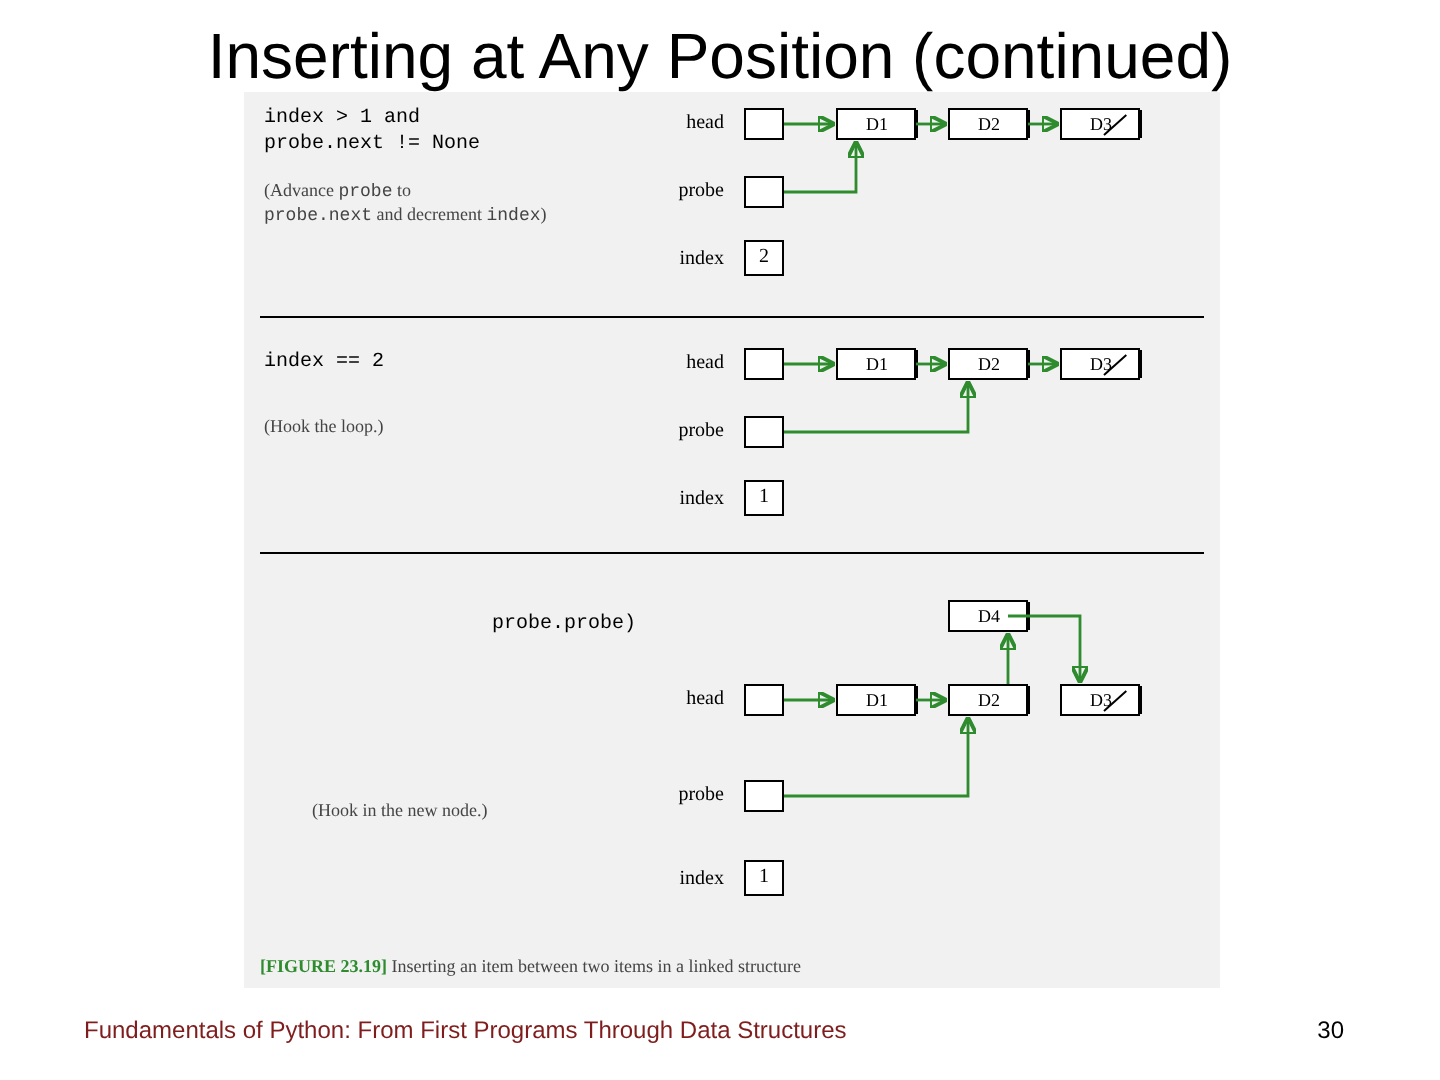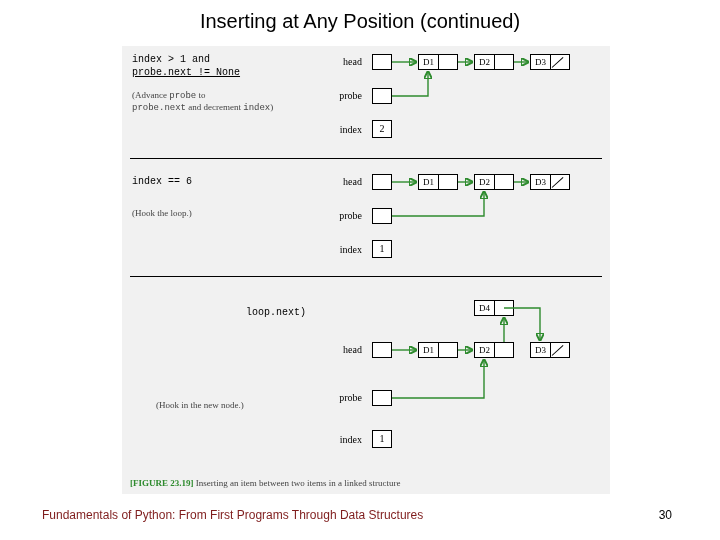--- a/index.html
+++ b/index.html
@@ -10,21 +10,21 @@
     font-family: Arial, Helvetica, sans-serif;
     position: relative;
     overflow: hidden;
   }
   .title {
     position: absolute;
     top: 10px;
     left: 0;
     right: 0;
     text-align: center;
-    font-size: 20px;
+    font-size: 32px;
     font-weight: 400;
     color: #000;
   }
   .figure {
     position: absolute;
     top: 46px;
     left: 122px;
     width: 488px;
     height: 448px;
     background: #f1f1f1;
@@ -89,21 +89,21 @@
   .node {
     position: absolute;
     width: 40px;
     height: 16px;
     border: 1px solid #000;
     background: #fff;
   }
   .node .cell-left {
     position: absolute;
     left: 0; top: 0;
-    width: 20px; height: 14px;
+    width: 40px; height: 14px;
     border-right: 1px solid #000;
     font-family: Georgia, serif;
     font-size: 9px;
     text-align: center;
     line-height: 14px;
   }
   .node .cell-right {
     position: absolute;
     right: 0; top: 0;
     width: 19px; height: 14px;
@@ -155,21 +155,21 @@
 </style>
 </head>
 <body>
 
 <div class="title">Inserting at Any Position (continued)</div>
 
 <div class="figure">
 
   <div class="stage" style="top:0; height:120px;">
     <div class="code" style="top:8px; left:10px;">index &gt; 1 and</div>
-    <div class="code" style="top:21px; left:10px;text-decoration:underline;">probe.next != None</div>
+    <div class="code" style="top:21px; left:10px;">probe.next != None</div>
     <div class="note" style="top:44px; left:10px;">
       <span>(Advance </span><span class="mono-note">probe</span><span> to</span>
     </div>
     <div class="note" style="top:56px; left:10px;">
       <span class="mono-note">probe.next</span><span> and decrement </span><span class="mono-note">index</span><span>)</span>
     </div>
 
     <div class="rowlabel" style="top:10px; left:190px;">head</div>
     <div class="ptrbox" style="top:8px; left:250px;"></div>
     <div class="node" style="top:8px; left:296px;">
@@ -200,21 +200,21 @@
       <line x1="270" y1="16" x2="294" y2="16" marker-end="url(#ah1)"></line>
       <line x1="336" y1="16" x2="350" y2="16" marker-end="url(#ah1)"></line>
       <line x1="392" y1="16" x2="406" y2="16" marker-end="url(#ah1)"></line>
       <path d="M270 50 L306 50 L306 26" marker-end="url(#ah1)"></path>
     </svg>
   </div>
 
   <div class="hr" style="top:112px;"></div>
 
   <div class="stage" style="top:122px; height:114px;">
-    <div class="code" style="top:8px; left:10px;">index == 6</div>
+    <div class="code" style="top:8px; left:10px;">index == 2</div>
     <div class="note" style="top:40px; left:10px;">(Hook the loop.)</div>
 
     <div class="rowlabel" style="top:8px; left:190px;">head</div>
     <div class="ptrbox" style="top:6px; left:250px;"></div>
     <div class="node" style="top:6px; left:296px;">
         <div class="cell-left">D1</div>
         <div class="cell-right"></div>
       </div>
     <div class="node" style="top:6px; left:352px;">
         <div class="cell-left">D2</div>
@@ -240,21 +240,21 @@
       <line x1="270" y1="14" x2="294" y2="14" marker-end="url(#ah2)"></line>
       <line x1="336" y1="14" x2="350" y2="14" marker-end="url(#ah2)"></line>
       <line x1="392" y1="14" x2="406" y2="14" marker-end="url(#ah2)"></line>
       <path d="M270 48 L362 48 L362 24" marker-end="url(#ah2)"></path>
     </svg>
   </div>
 
   <div class="hr" style="top:230px;"></div>
 
   <div class="stage" style="top:240px; height:190px;">
-    <div class="code" style="top:21px; left:10px;">                   loop.next)</div>
+    <div class="code" style="top:21px; left:10px;">                   probe.probe)</div>
     <div class="note" style="top:114px; left:10px;margin-left:24px;">(Hook in the new node.)</div>
 
     <div class="node" style="top:14px; left:352px;">
         <div class="cell-left">D4</div>
         <div class="cell-right"></div>
       </div>
 
     <div class="rowlabel" style="top:58px; left:190px;">head</div>
     <div class="ptrbox" style="top:56px; left:250px;"></div>
     <div class="node" style="top:56px; left:296px;">

